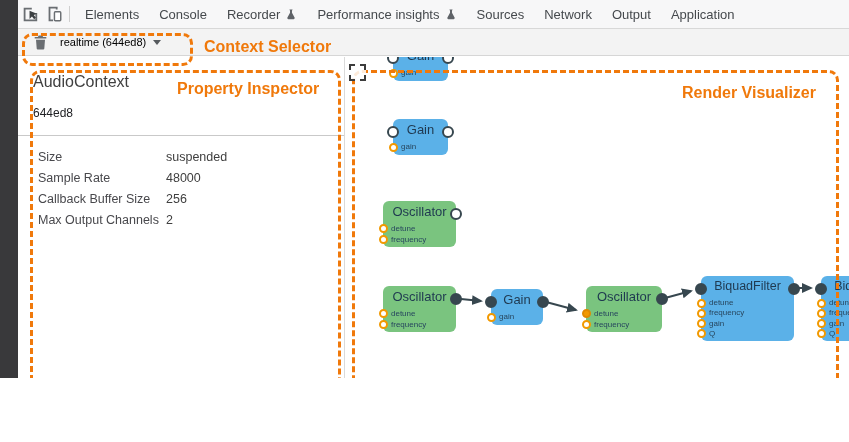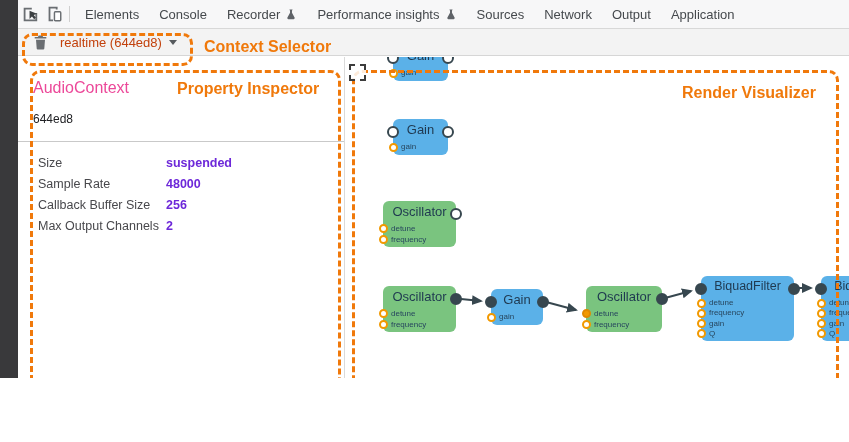--- a/index.html
+++ b/index.html
@@ -16,33 +16,33 @@
     display:flex;align-items:center;overflow:hidden;}
   .icon-btn{width:24px;height:22px;display:flex;align-items:center;justify-content:center;flex:none;}
   .tb-sep{width:1px;height:16px;background:#cfcfcf;margin:0 5px 0 3px;flex:none;}
   .tabs{display:flex;align-items:center;height:100%;flex:1;overflow:hidden;}
   .tab{padding:0 10px;font-size:13px;color:#45494d;white-space:nowrap;display:flex;align-items:center;gap:5px;height:100%;}
   .tab svg{flex:none;}
 
   
   .toolbar2{position:absolute;left:0;top:29px;right:0;height:27px;background:#f3f3f3;border-bottom:1px solid #d6d6d6;
     display:flex;align-items:center;padding-left:13px;box-sizing:border-box;}
-  .ctx-label{margin-left:11px;font-size:13px;color:#c2410c;}
+  .ctx-label{margin-left:11px;font-size:11px;color:#000000;}
   .caret{width:0;height:0;border-left:4px solid transparent;border-right:4px solid transparent;border-top:5px solid #565a5e;margin-left:7px;}
 
   
   .content{position:absolute;left:0;top:57px;right:0;bottom:32px;background:#fff;}
   .inspector{position:absolute;left:0;top:0;bottom:0;width:327px;border-right:1px solid #dadada;box-sizing:border-box;background:#fff;}
-  .insp-title{margin:22px 0 0 15px;font-size:16px;color:#ec4899;}
+  .insp-title{margin:16px 0 0 15px;font-size:16px;color:#404040;}
   .insp-id{margin:15px 0 0 15px;font-size:12px;color:#202124;}
   .insp-hr{border:none;border-top:1px solid #c9c9c9;margin:15px 0 0 0;}
   .prop-rows{margin:11px 0 0 20px;font-size:12.5px;}
   .prop-row{display:flex;line-height:21px;}
   .prop-label{width:128px;color:#48484c;flex:none;}
-  .prop-value{color:#6d28d9;font-weight:bold;}
+  .prop-value{color:#404040;}
 
   
   .graph-canvas{position:absolute;left:328px;top:0;width:503px;height:333px;overflow:hidden;background:#fff;}
   .graph-canvas svg.edges{position:absolute;left:0;top:0;}
   .gnode{position:absolute;border-radius:6px;box-sizing:border-box;}
   .gnode.source{background:#7ac47f;}
   .gnode.processing{background:#5bb1e8;}
   .gnode .ntitle{position:absolute;left:0;right:0;top:3px;text-align:center;font-size:13px;font-weight:500;color:#1f3950;white-space:nowrap;}
   .gnode .nparam{position:absolute;left:8px;font-size:8px;line-height:10px;color:#27465e;white-space:nowrap;}
   .tport{position:absolute;width:12px;height:12px;border-radius:50%;box-sizing:border-box;}

